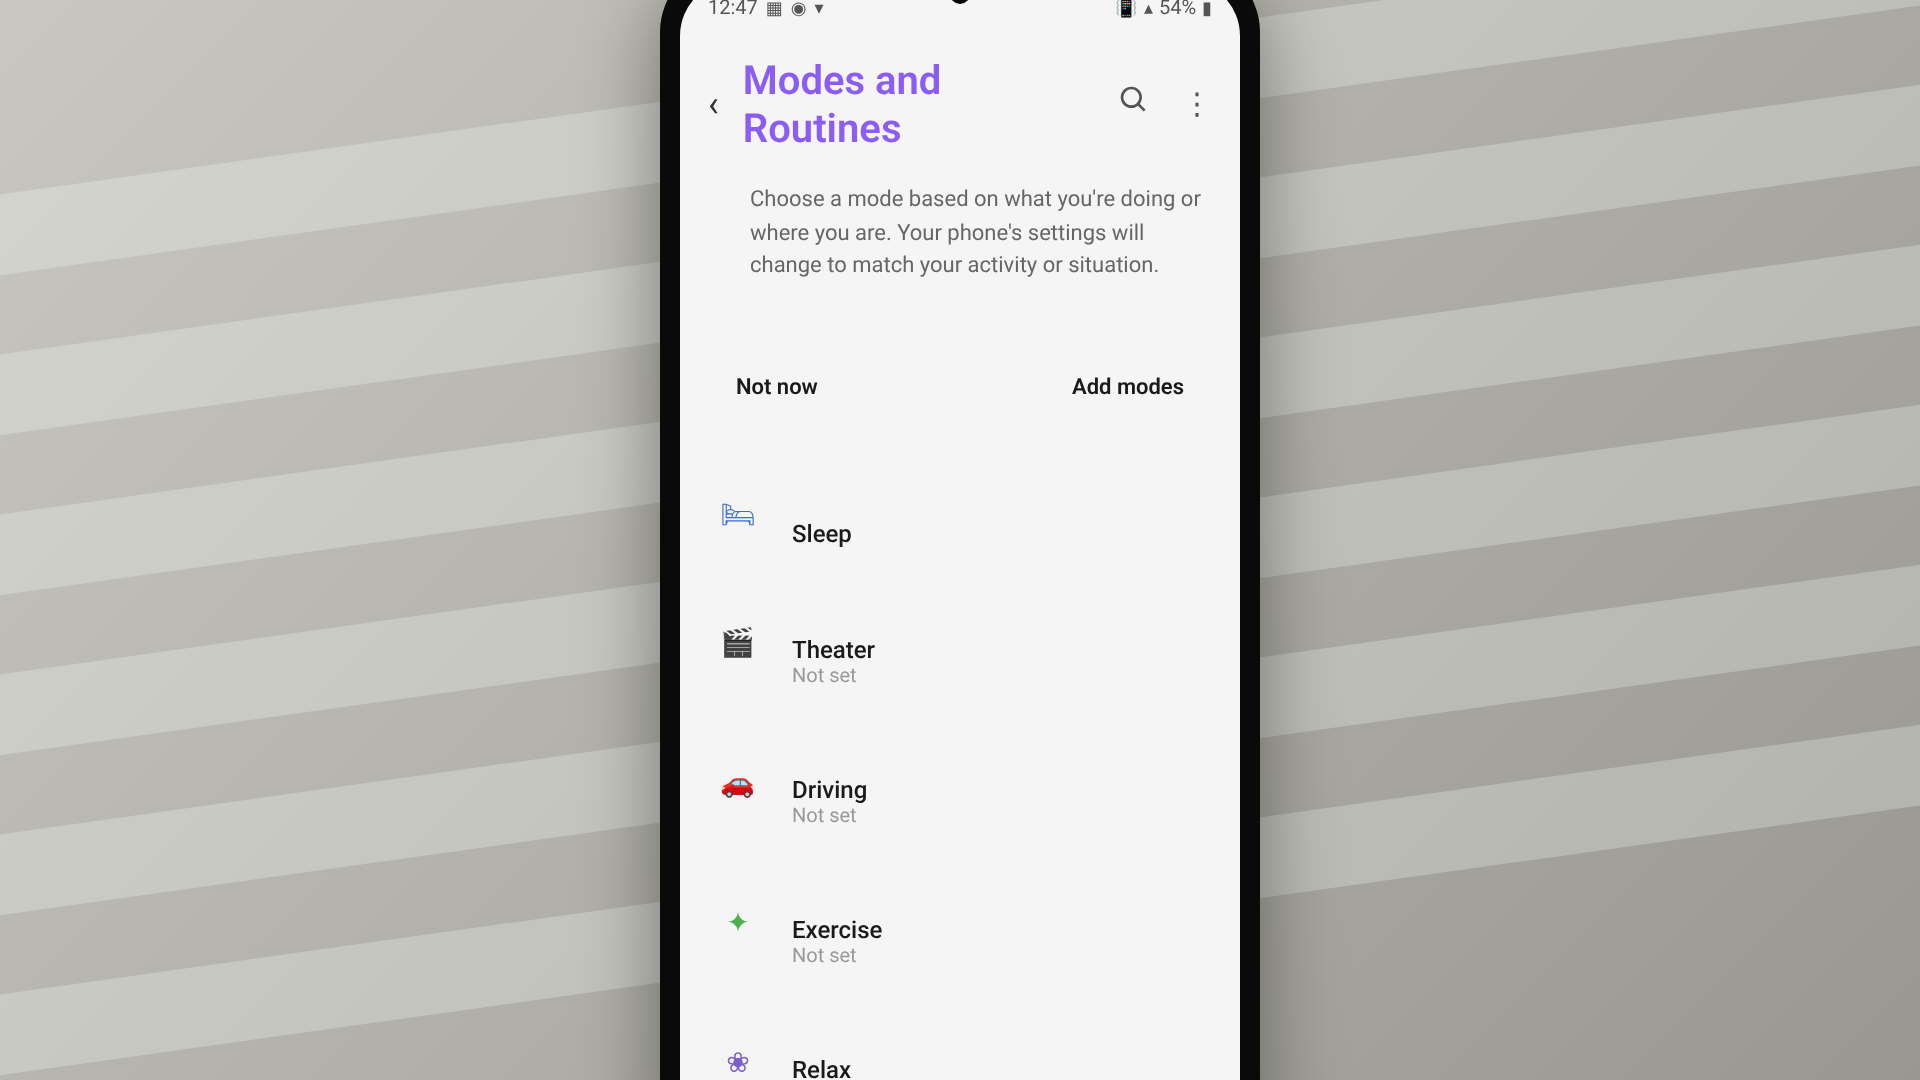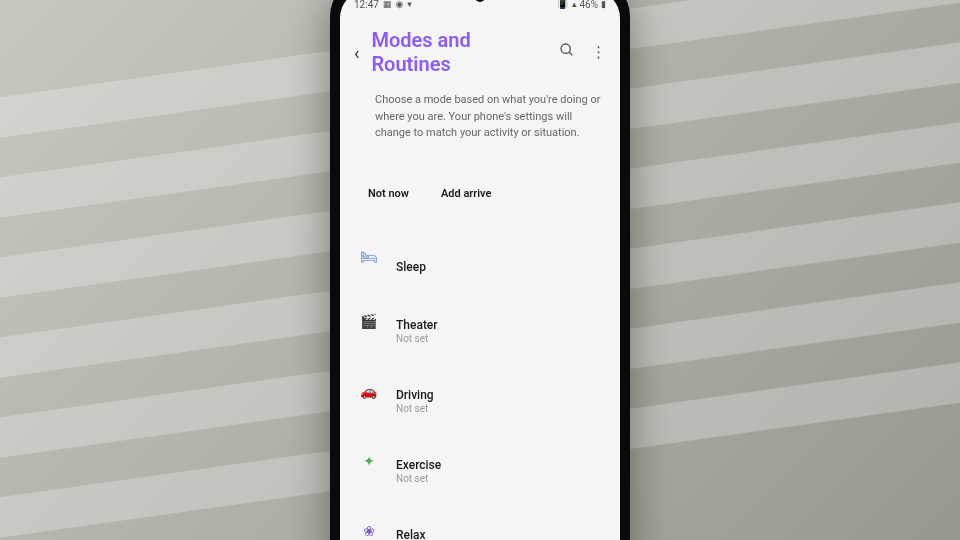--- a/index.html
+++ b/index.html
@@ -98,21 +98,21 @@
   }
   .prompt-card {
     margin: 0 10px 14px;
     padding: 12px 12px 8px;
     font-size: 11px;
     color: #555;
     line-height: 1.5;
   }
   .prompt-actions {
     display: flex;
-    justify-content: flex-start;
+    justify-content: space-between;
     gap: 20px;
     margin-top: 14px;
   }
   .prompt-btn {
     font-size: 11px;
     font-weight: 600;
     color: #1a1a1a;
     cursor: pointer;
     padding: 4px 6px;
   }
@@ -172,21 +172,21 @@
     <div class="status-bar">
       <div class="status-left">
         <span>12:47</span>
         <span class="status-icon">▦</span>
         <span class="status-icon">◉</span>
         <span class="status-icon">▾</span>
       </div>
       <div class="status-right">
         <span class="status-icon">📳</span>
         <span class="status-icon">▴</span>
-        <span>46%</span>
+        <span>54%</span>
         <span class="status-icon">▮</span>
       </div>
     </div>
 
     <div class="header">
       <span class="back-btn">‹</span>
       <span class="header-title">Modes and Routines</span>
       <div class="header-actions">
         <span class="header-icon">
           <svg width="16" height="16" viewBox="0 0 24 24" fill="none" stroke="currentColor" stroke-width="2">
@@ -196,21 +196,21 @@
         </span>
         <span class="header-icon">⋮</span>
       </div>
     </div>
 
     <div class="description">Choose a mode based on what you're doing or where you are. Your phone's settings will change to match your activity or situation.</div>
 
     <div class="prompt-card">
       <div class="prompt-actions">
         <span class="prompt-btn">Not now</span>
-        <span class="prompt-btn">Add arrive</span>
+        <span class="prompt-btn">Add modes</span>
       </div>
     </div>
 
     <div class="modes-list">
       <div class="mode-item">
         <span class="mode-icon icon-sleep">🛏</span>
         <div class="mode-text">
           <span class="mode-label">Sleep</span>
         </div>
       </div>

